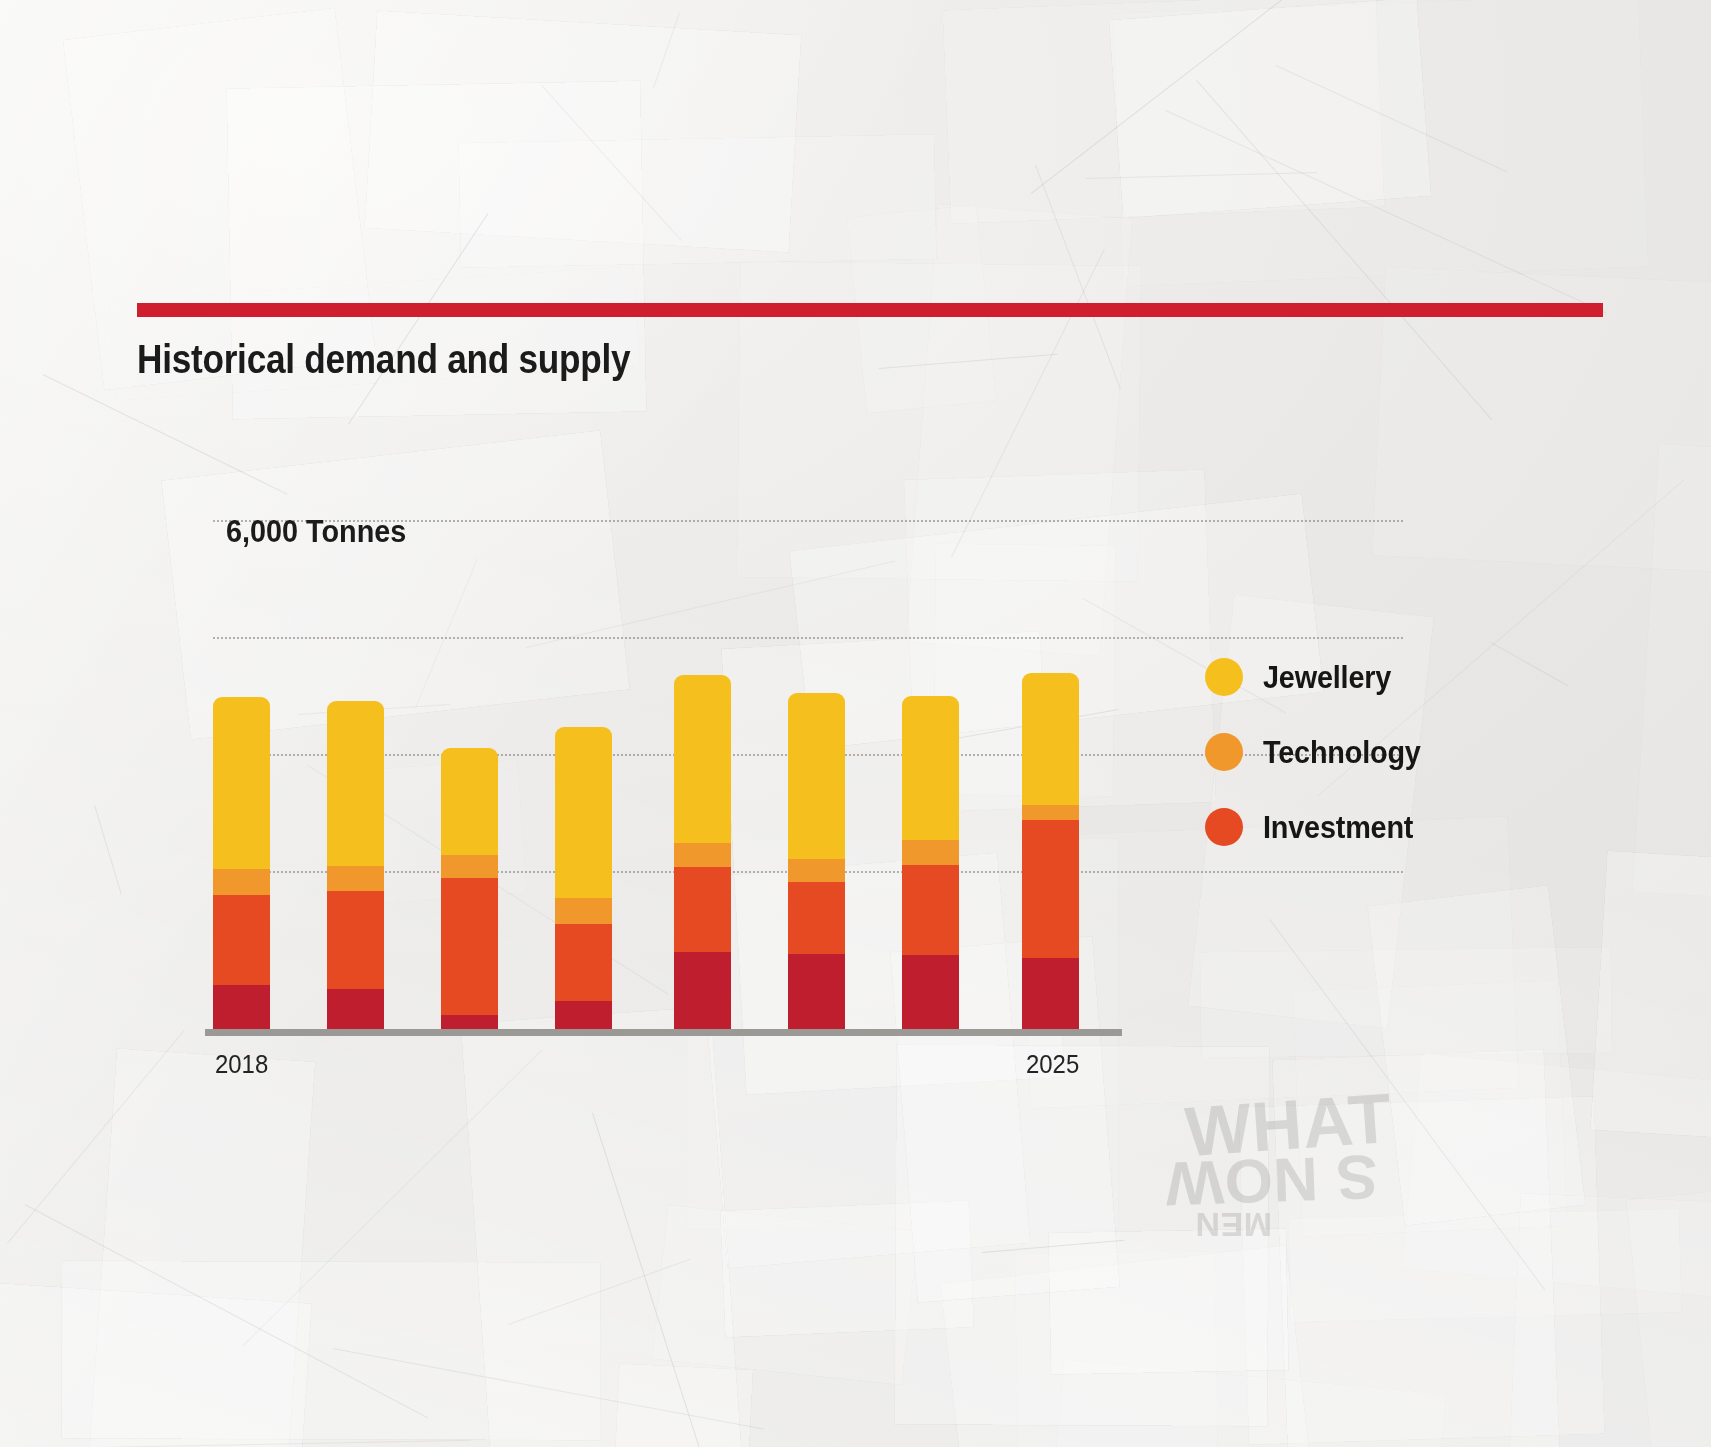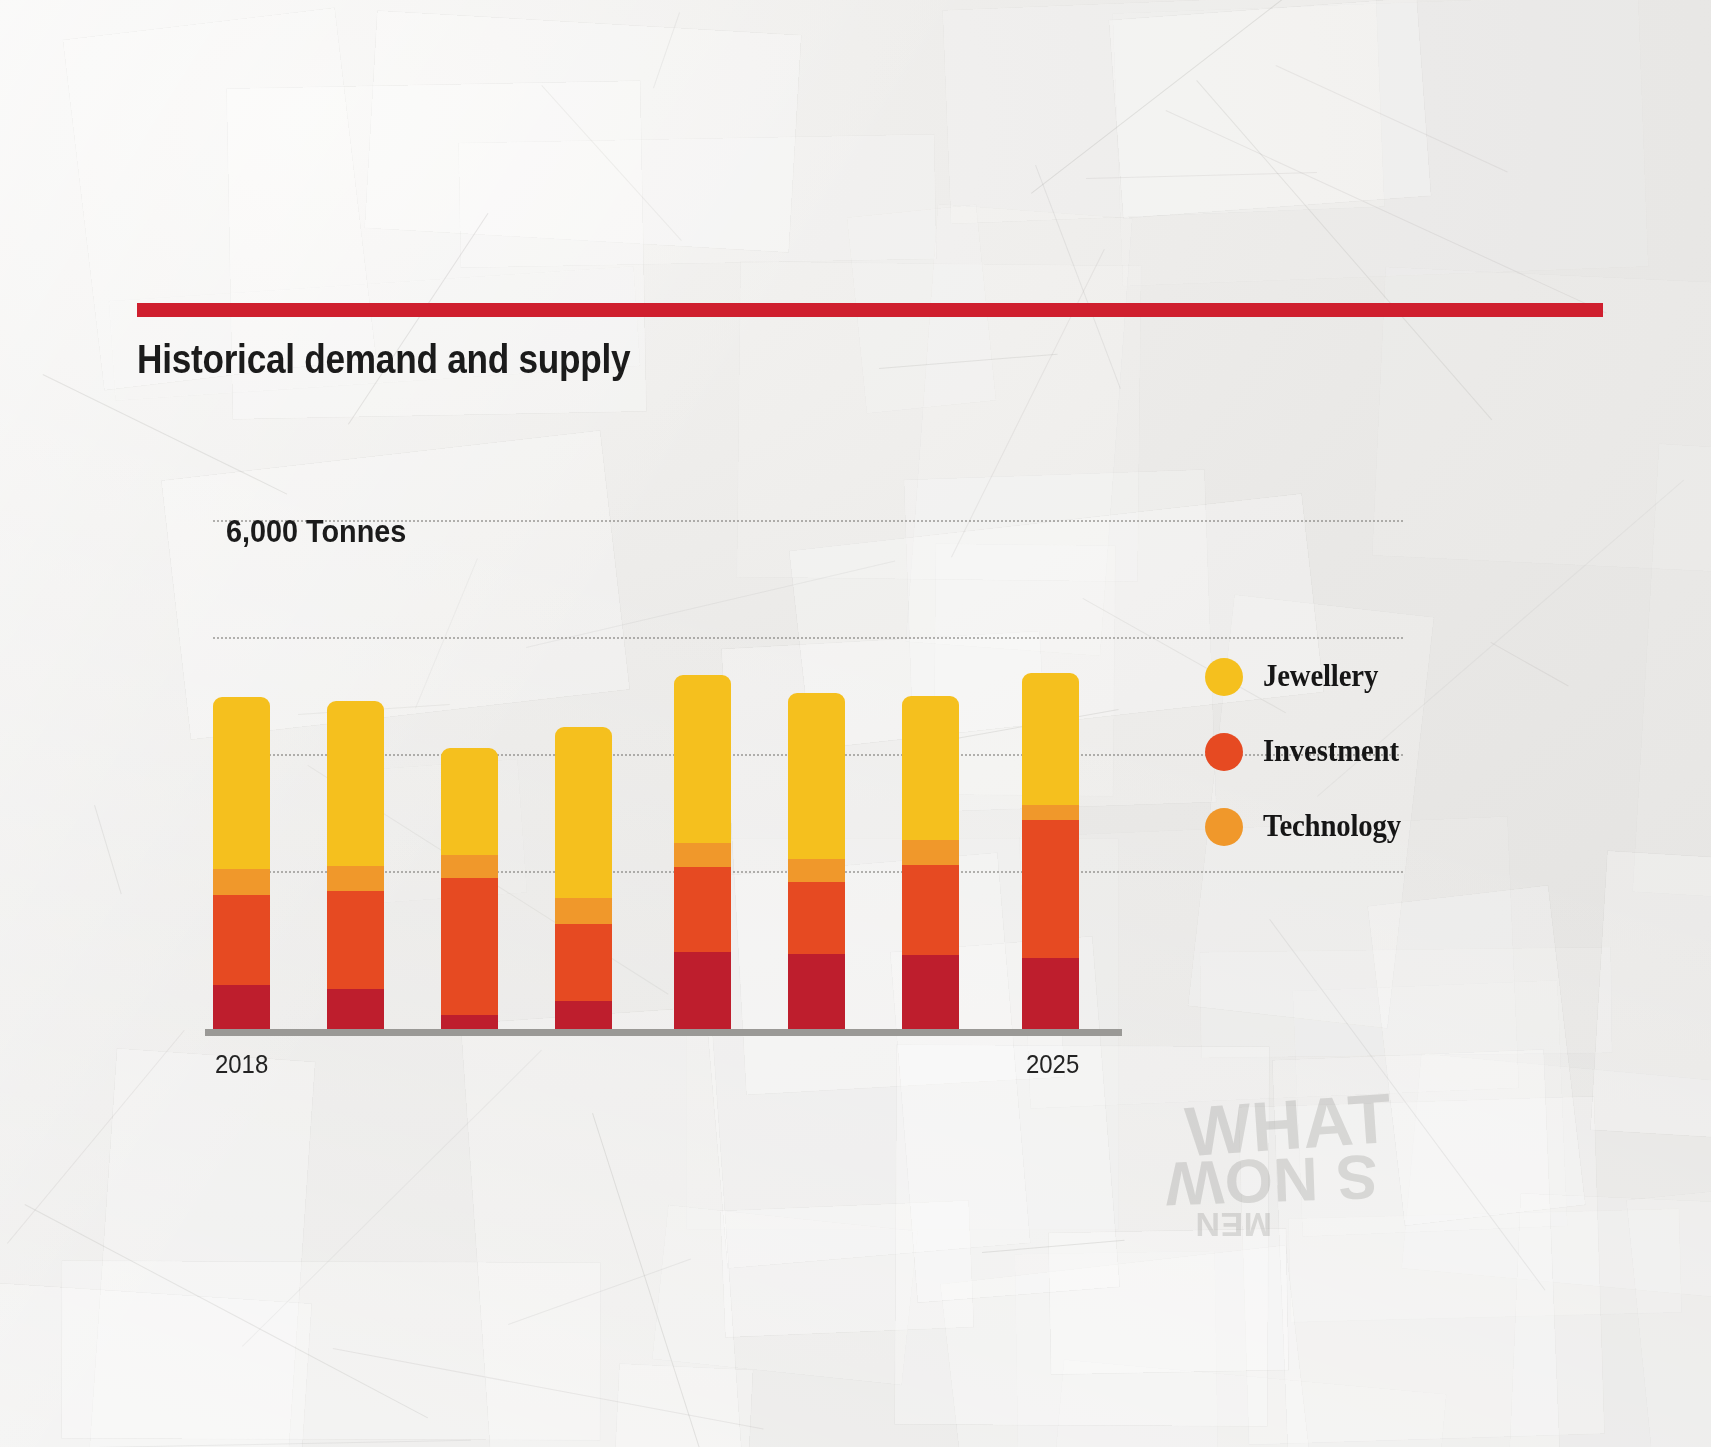--- a/index.html
+++ b/index.html
@@ -65,21 +65,21 @@
   }
   .xtick{
     position:absolute;top:1049px;
     font-size:26px;color:#232323;
     transform:scaleX(.92);transform-origin:left center;
     white-space:nowrap;
   }
 
   
   #legend{position:absolute;left:1205px;top:655px;width:420px;}
-  .legend-row{display:flex;align-items:center;margin-bottom:34px;font-family:Liberation Serif, serif;}
+  .legend-row{display:flex;align-items:flex-end;margin-bottom:34px;}
   .legend-dot{
     width:38px;height:38px;border-radius:50%;flex:0 0 38px;margin-top:3px;
   }
   .legend-text{
     margin-left:20px;font-size:32px;font-weight:700;color:#161616;
     line-height:1.12;letter-spacing:-.2px;
     transform:scaleX(.9);transform-origin:left top;
     white-space:pre-line;
   }
 </style>
@@ -236,22 +236,22 @@
   <div id="axis"></div>
   <div class="xtick" id="tick-first" style="left: 215px;">2018</div>
   <div class="xtick" id="tick-last" style="left: 1026px;">2025</div>
 
   <div id="legend">
       <div class="legend-row">
         <span class="legend-dot" style="background: rgb(245, 192, 30);"></span>
         <span class="legend-text">Jewellery</span>
       </div>
       <div class="legend-row">
+        <span class="legend-dot" style="background: rgb(240, 152, 43);"></span>
+        <span class="legend-text">Technology</span>
+      </div>
+      <div class="legend-row">
         <span class="legend-dot" style="background: rgb(230, 74, 34);"></span>
         <span class="legend-text">Investment</span>
       </div>
-      <div class="legend-row">
-        <span class="legend-dot" style="background: rgb(240, 152, 43);"></span>
-        <span class="legend-text">Technology</span>
-      </div>
     </div>
 
 </div>
 
 </body></html>

